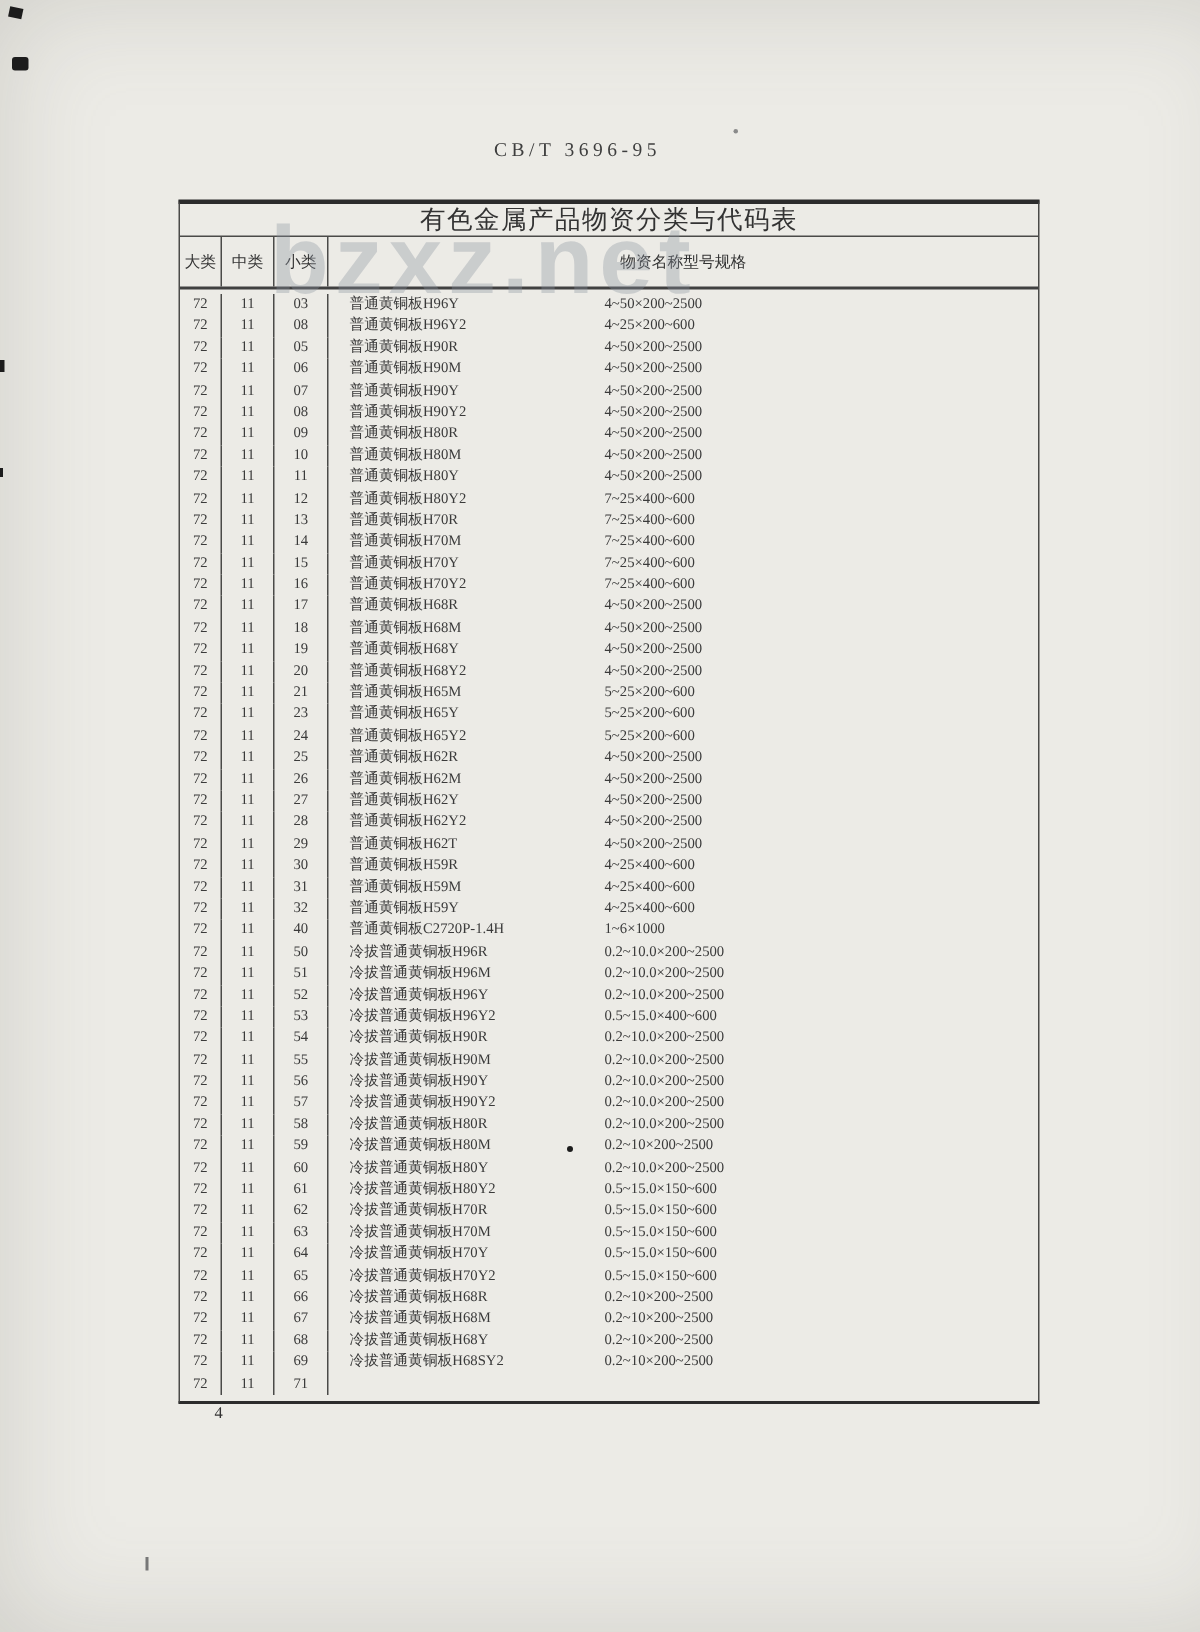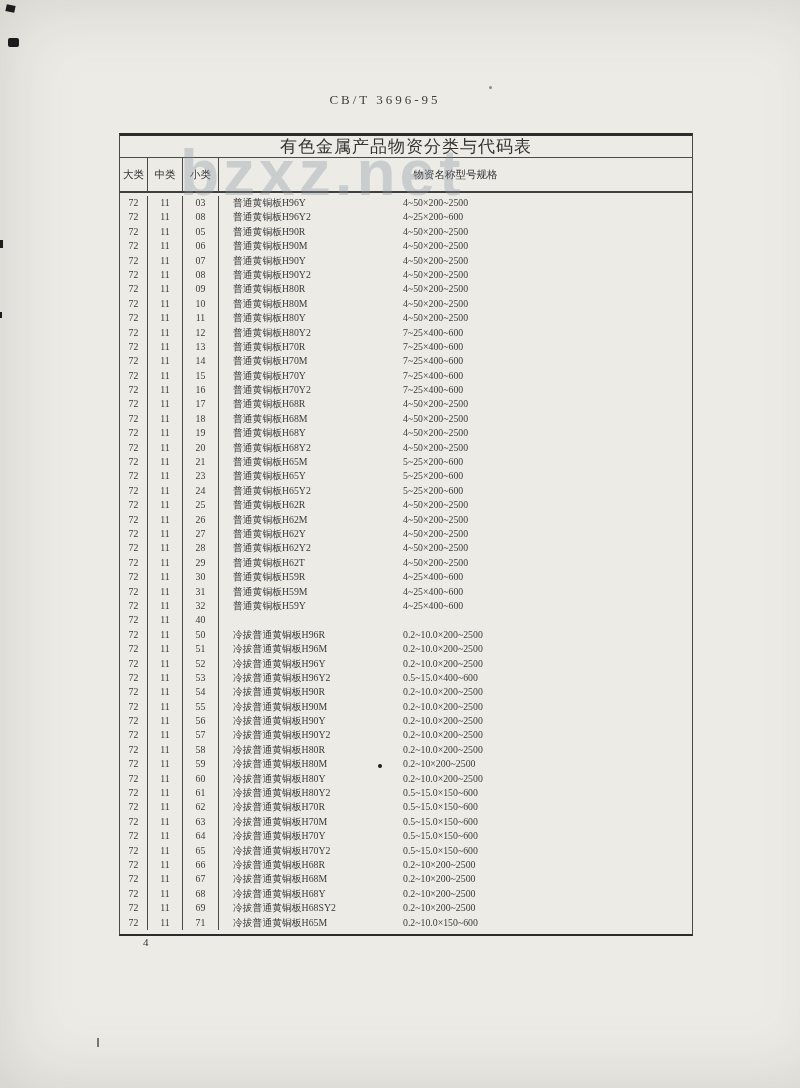--- a/index.html
+++ b/index.html
@@ -372,20 +372,24 @@
     <div class="c4">
       <span class="nm">普通黄铜板H59Y</span>
       <span class="sp">4~25×400~600</span>
     </div>
   </div>
 
   <div class="t-row">
     <div class="c1">72</div>
     <div class="c2">11</div>
     <div class="c3">40</div>
+    <div class="c4">
+      <span class="nm">普通黄铜板C2720P-1.4H</span>
+      <span class="sp">1~6×1000</span>
+    </div>
   </div>
 
   <div class="t-row">
     <div class="c1">72</div>
     <div class="c2">11</div>
     <div class="c3">50</div>
     <div class="c4">
       <span class="nm">冷拔普通黄铜板H96R</span>
       <span class="sp">0.2~10.0×200~2500</span>
     </div>
@@ -578,24 +582,20 @@
     <div class="c4">
       <span class="nm">冷拔普通黄铜板H68SY2</span>
       <span class="sp">0.2~10×200~2500</span>
     </div>
   </div>
 
   <div class="t-row">
     <div class="c1">72</div>
     <div class="c2">11</div>
     <div class="c3">71</div>
-    <div class="c4">
-      <span class="nm">冷拔普通黄铜板H65M</span>
-      <span class="sp">0.2~10.0×150~600</span>
-    </div>
   </div>
 </div>
   </div>
 
   <div class="watermark">bzxz.net</div>
 
   <div class="page-num">4</div>
 
   <div class="artifact a1"></div>
   <div class="artifact a2"></div>

